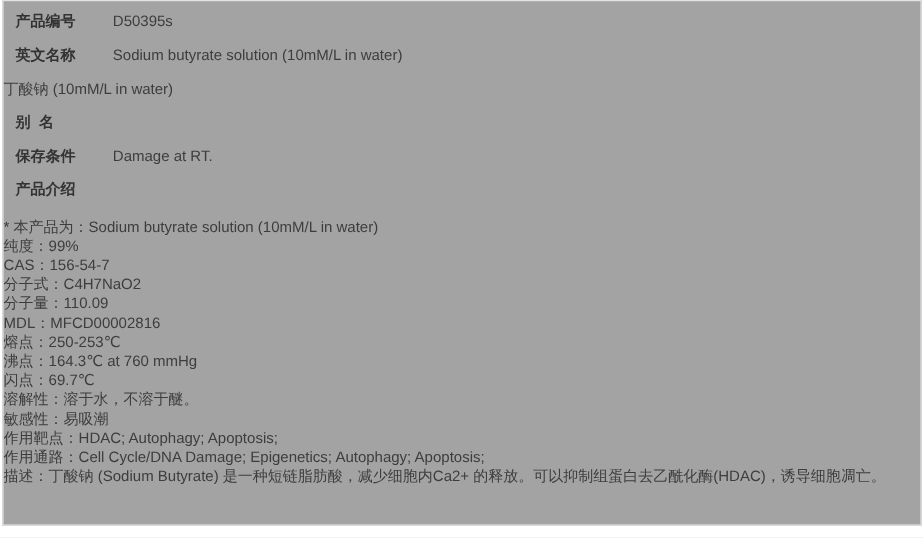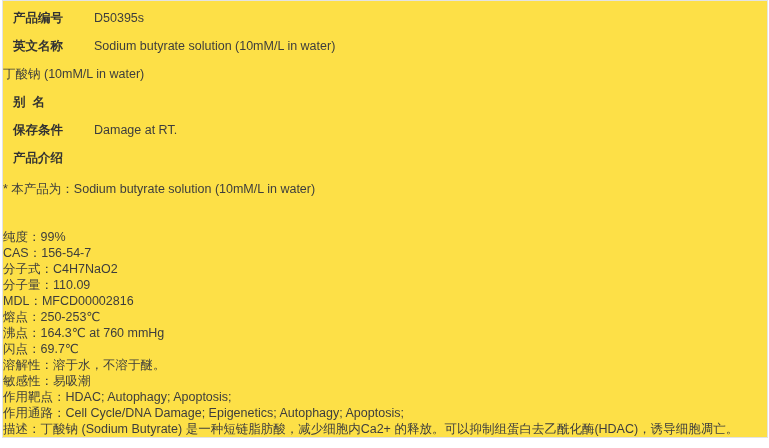--- a/index.html
+++ b/index.html
@@ -17,21 +17,21 @@
     width: 769px;
     height: 448px;
     background: #ffffff;
     overflow: hidden;
   }
   .panel {
     box-sizing: border-box;
     margin: 0 1px 0 2px;
     height: 438px;
     border: 1px solid #e3e3e3;
-    background: #fde047;
+    background: #a3a3a3;
     padding-top: 9px;
     overflow: hidden;
   }
   .row {
     display: flex;
     line-height: 16px;
     margin-bottom: 12px;
   }
   .label {
     width: 81px;
@@ -50,21 +50,21 @@
     margin-bottom: 0;
     flex-direction: column;
   }
   .intro {
     flex: 1;
     padding-top: 15px;
     padding-right: 14px;
   }
   .intro-headline {
     line-height: 16px;
-    margin-bottom: 32px;
+    margin-bottom: 0;
   }
   .intro-line {
     line-height: 16px;
   }
 </style>
 </head>
 <body>
 
 <div class="page">
   <div class="panel">

